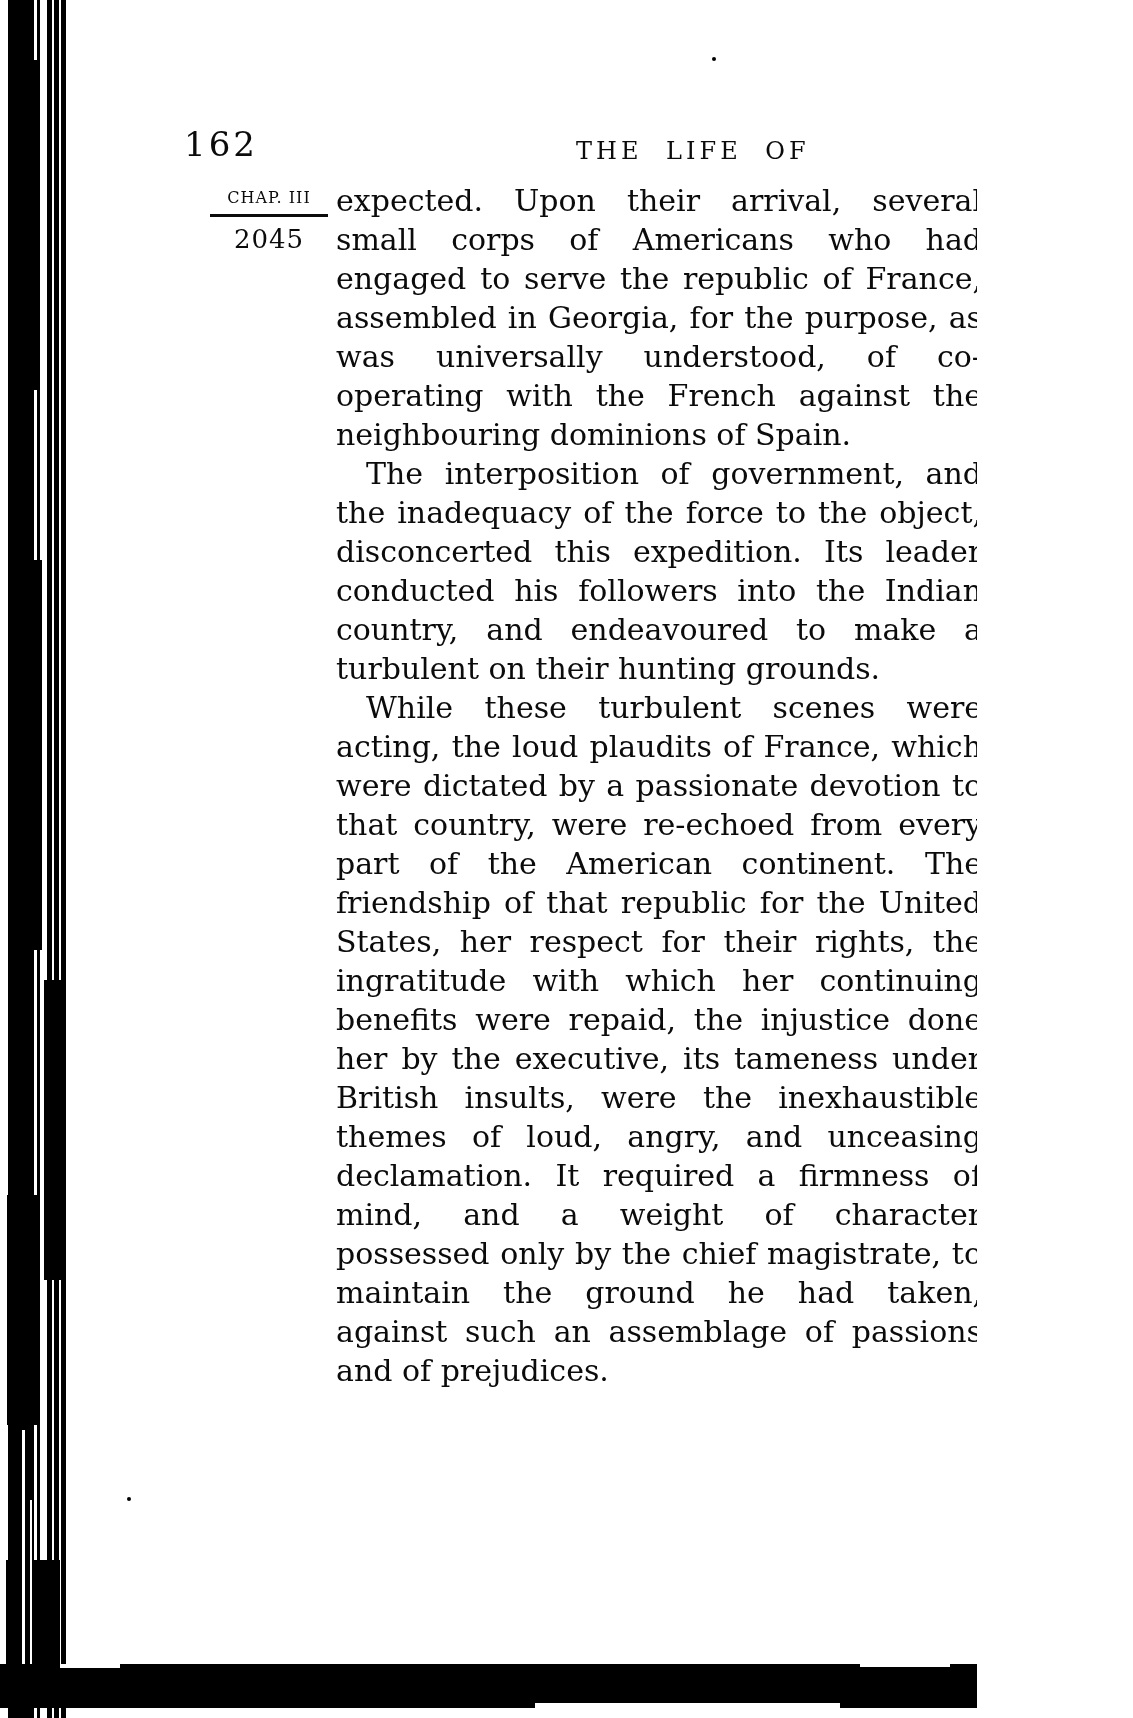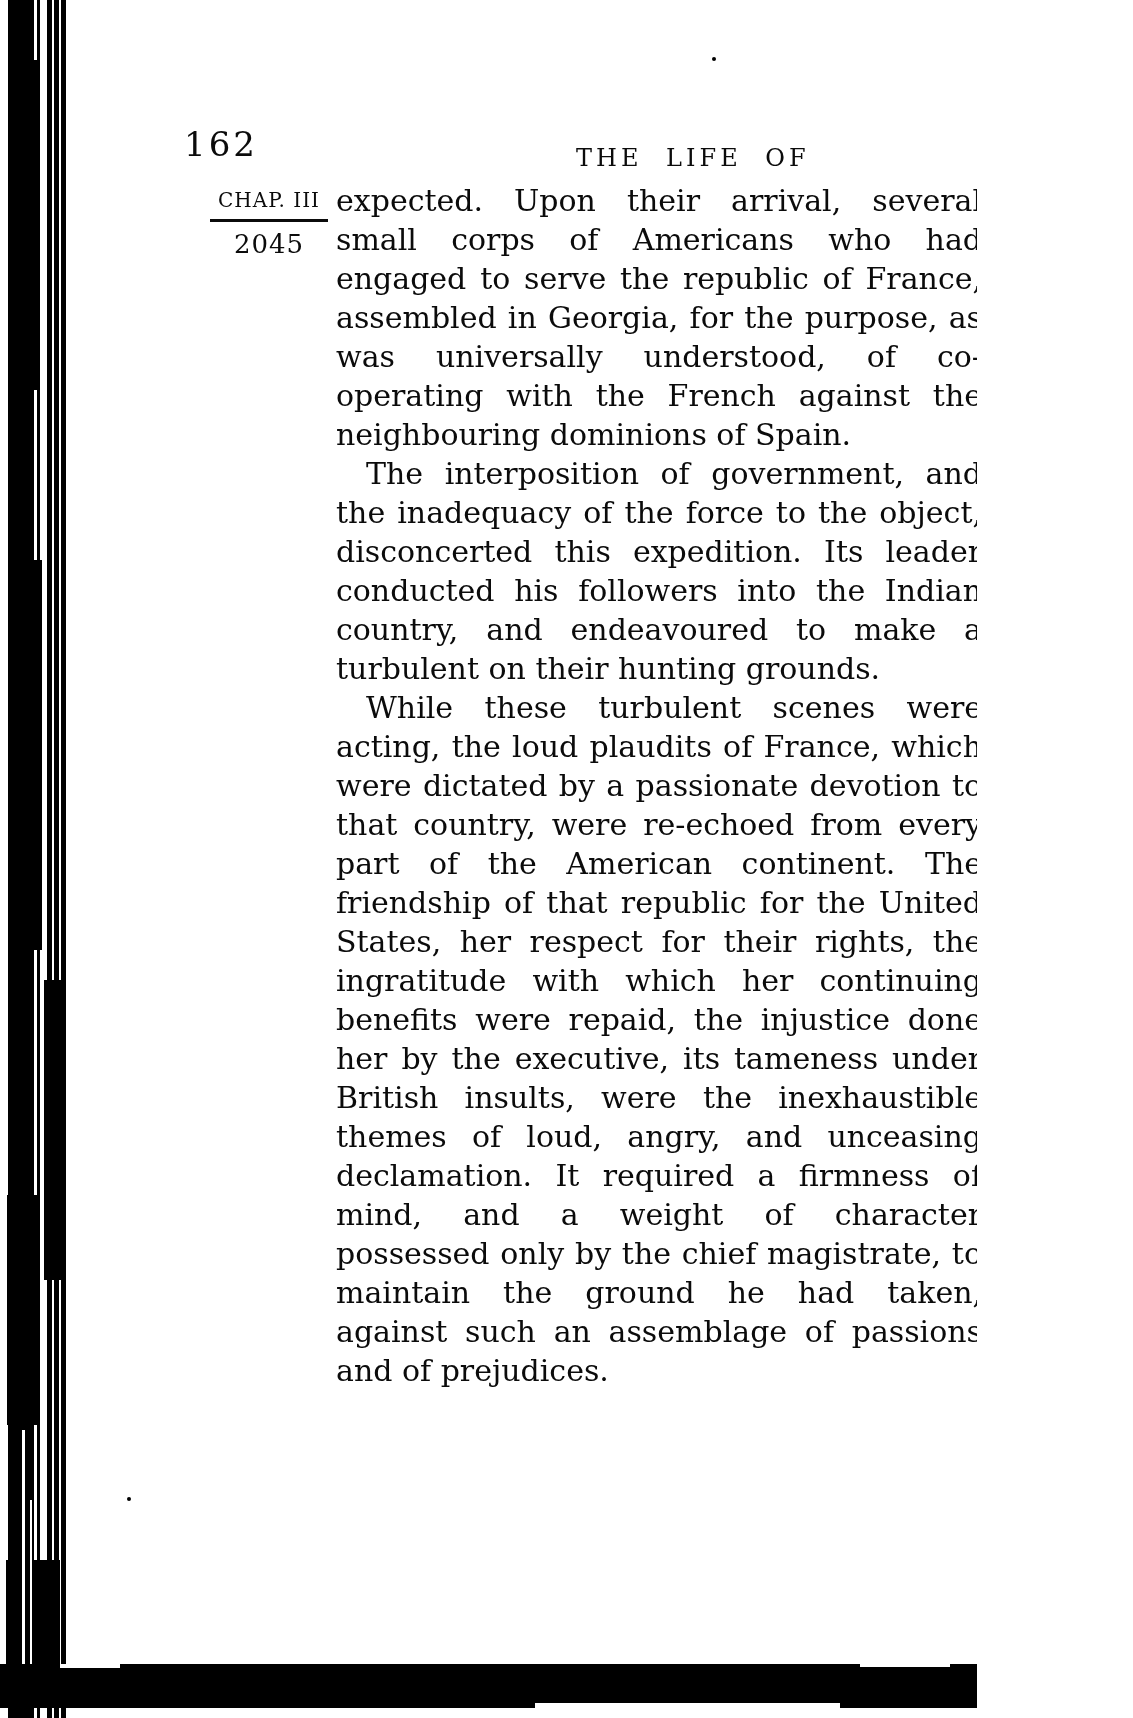--- a/index.html
+++ b/index.html
@@ -52,28 +52,28 @@
   .speck-3 { left: 1049px; top: 303px;  width: 4px; height: 3px; }
   .speck-4 { left: 1077px; top: 391px;  width: 3px; height: 3px; }
   .speck-5 { left: 127px;  top: 1497px; width: 4px; height: 4px; }
 
   
   .page-number {
     position: absolute; left: 184px; top: 124px;
     font-size: 34px; letter-spacing: 3px;
   }
   .running-title {
-    position: absolute; left: 576px; top: 144px;
+    position: absolute; left: 576px; top: 137px;
     font-size: 24px; letter-spacing: 4px; word-spacing: 12px;
   }
 
   
   .sidenote { position: absolute; left: 210px; top: 188px; width: 118px; text-align: center; }
   .sidenote .chapter {
-    font-size: 20px; letter-spacing: 1px; white-space: nowrap; text-align: center;
+    font-size: 16px; letter-spacing: 1px; white-space: nowrap; text-align: center;
   }
   .sidenote .rule {
     margin-top: 7px; height: 3px; background: #0b0b0b; width: 118px;
   }
   .sidenote .year {
     margin-top: 7px; font-size: 26px; letter-spacing: 1px;
   }
 
   
   .text-block {

